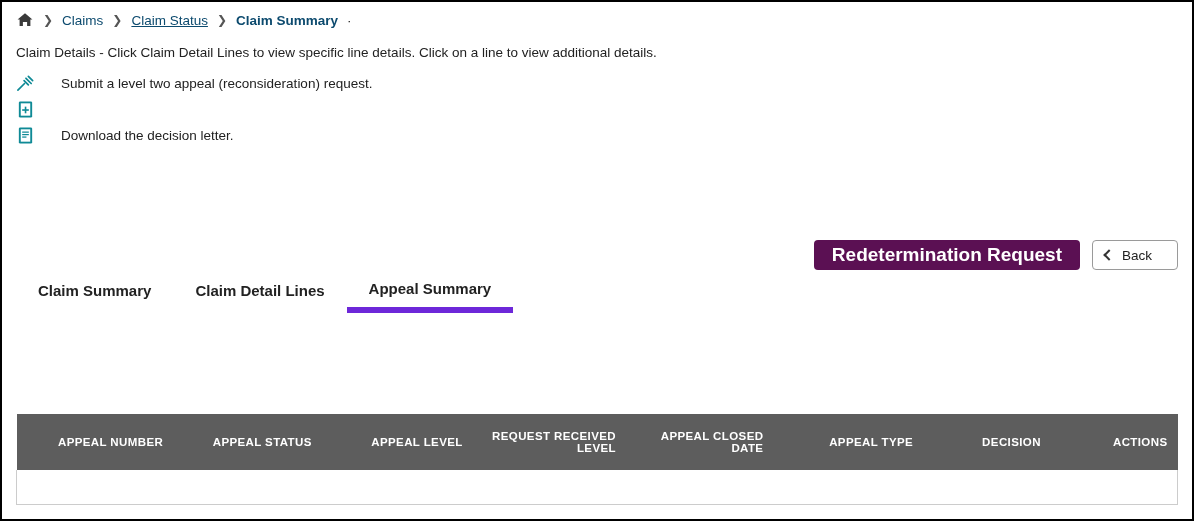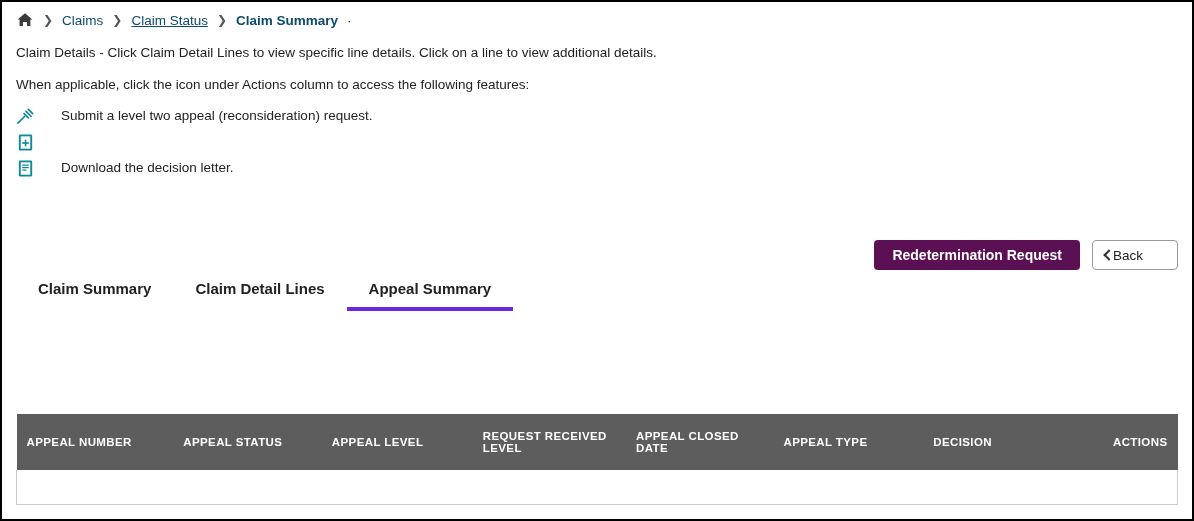--- a/index.html
+++ b/index.html
@@ -101,40 +101,41 @@
     display: flex;
     align-items: center;
     gap: 12px;
   }
   .btn-redetermination {
     background: #5b1053;
     color: #ffffff;
     border: none;
     border-radius: 4px;
     font-family: "Liberation Sans", sans-serif;
-    font-size: 14px;
+    font-size: 19px;
     font-weight: bold;
     padding: 0 18px;
     height: 30px;
     line-height: 30px;
     cursor: pointer;
     white-space: nowrap;
   }
   .btn-back {
     background: #ffffff;
     color: #222222;
     border: 1px solid #9a9a9a;
     border-radius: 4px;
     font-family: "Liberation Sans", sans-serif;
     font-size: 13.5px;
     height: 30px;
     min-width: 86px;
     padding: 0 14px 0 10px;
     display: inline-flex;
     align-items: center;
+    gap: 9px;
     cursor: pointer;
   }
   .chev-left {
     display: inline-block;
     width: 8px;
     height: 8px;
     border-left: 2px solid #333;
     border-bottom: 2px solid #333;
     transform: rotate(45deg);
     margin-left: 2px;
@@ -152,42 +153,42 @@
   .tab {
     font-size: 15px;
     font-weight: bold;
     color: #222222;
     padding: 6px 22px 10px 22px;
     cursor: pointer;
     border-bottom: 4px solid transparent;
     white-space: nowrap;
   }
   .tab.active {
-    border-bottom: 4px solid #6d28d9;
+    border-bottom: 6px solid #6d28d9;
   }
 
   
   .table-wrap {
     position: absolute;
     left: 14px;
     right: 14px;
     top: 412px;
   }
   table.appeals {
     width: 100%;
     border-collapse: collapse;
     table-layout: fixed;
   }
   table.appeals thead th {
     background: #5d5d5d;
     color: #ffffff;
     font-size: 11.5px;
     font-weight: bold;
     letter-spacing: 0.4px;
-    text-align: left;
+    text-align: right;
     padding: 12px 10px;
     height: 56px;
     vertical-align: middle;
   }
   table.appeals thead th.right {
     text-align: right;
     padding-right: 10px;
   }
   table.appeals tbody td {
     border: 1px solid #cccccc;
@@ -211,21 +212,20 @@
     <span class="crumb">Claims</span>
     <span class="crumb-sep">❯</span>
     <span class="crumb link">Claim Status</span>
     <span class="crumb-sep">❯</span>
     <span class="crumb current">Claim Summary</span>
     <span class="crumb-trailing">·</span>
   </div>
 
   <div class="instructions">
     <p>Claim Details - Click Claim Detail Lines to view specific line details. Click on a line to view additional details.</p>
-    <p>When applicable, click the icon under Actions column to access the following features:</p>
 
     <div class="legend">
 
       <div class="legend-row">
         <span class="legend-icon">
           <svg width="19" height="19" viewBox="0 0 20 20" aria-hidden="true">
             <g stroke="#0f8a96" stroke-width="1.8" fill="none" stroke-linecap="round">
               <line x1="2" y1="17" x2="9" y2="10"></line>
               <line x1="10.5" y1="4.5" x2="16" y2="10"></line>
               <line x1="13" y1="2.5" x2="17.5" y2="7"></line>

